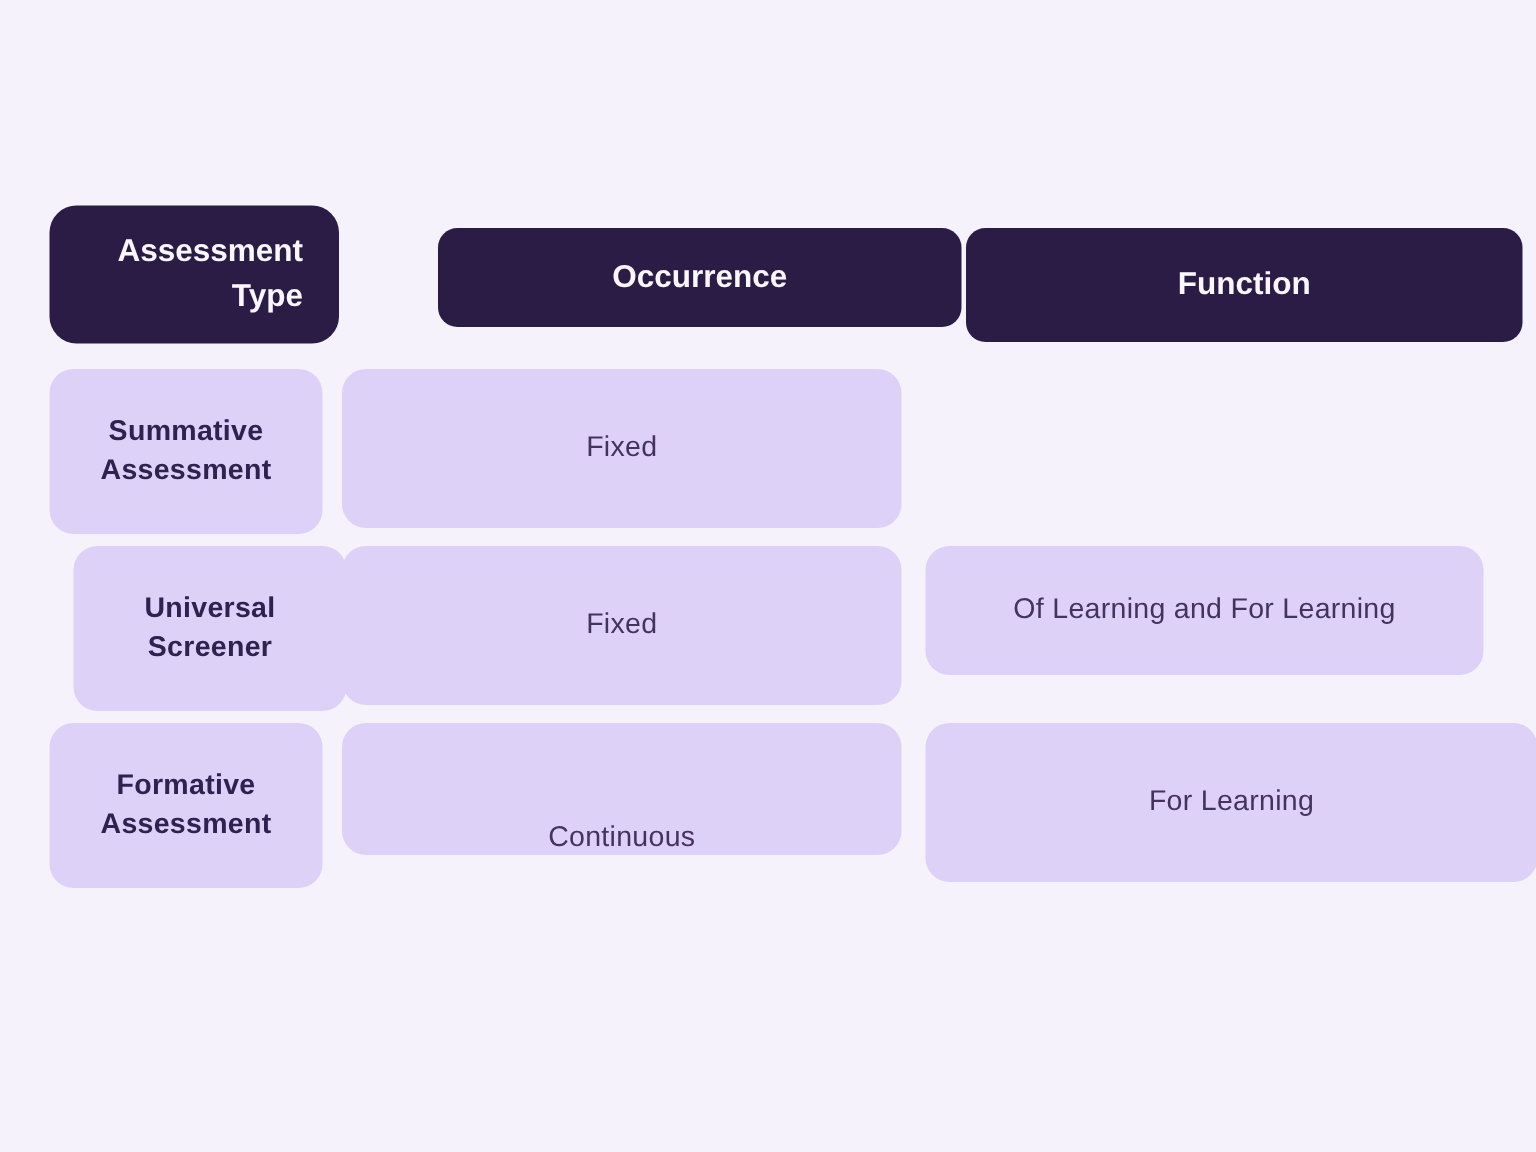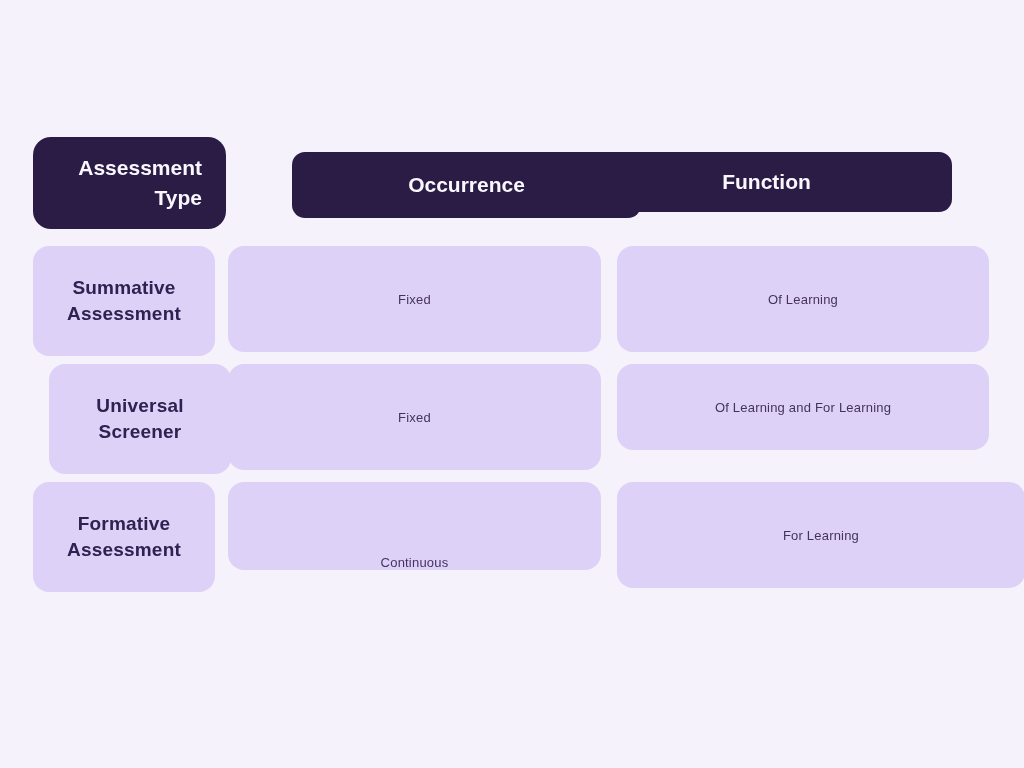--- a/index.html
+++ b/index.html
@@ -30,35 +30,35 @@
     border-radius: 13px;
   }
   .hdr-corner {
     border-radius: 18px;
     line-height: 1.45;
     padding: 0 24px;
   }
   .cell {
     background: var(--cell_bg, #ded1f7);
     border-radius: 16px;
-    font-size: 13px;
+    font-size: 19px;
     color: var(--cell_text, #44335f);
     letter-spacing: 0.2px;
   }
   .cell-rowhdr {
     font-weight: 700;
     color: var(--row_header_text, #2f2150);
     line-height: 1.35;
     font-size: 19px;
     padding: 0 16px;
   }
   
   .h1 { left: 33px;  top: 137px; width: 193px; height: 92px; text-align: right; }
   .h2 { left: 252px; top: 152px; width: 349px; height: 66px; margin-left: 40px; }
-  .h3 { left: 581px; top: 152px; width: 371px; height: 60px; }
+  .h3 { left: 644px; top: 152px; width: 371px; height: 76px; }
   .r1c1 { left: 33px;  top: 246px; width: 182px; height: 110px; justify-content: flex-end; }
   .r1c2 { left: 228px; top: 246px; width: 373px; height: 106px; }
   .r1c3 { left: 617px; top: 246px; width: 372px; height: 106px; }
   .r2c1 { left: 33px;  top: 364px; width: 182px; height: 110px; margin-left: 16px; }
   .r2c2 { left: 228px; top: 364px; width: 373px; height: 106px; }
   .r2c3 { left: 617px; top: 364px; width: 372px; height: 86px; }
   .r3c1 { left: 33px;  top: 482px; width: 182px; height: 110px; }
   .r3c2 { left: 228px; top: 482px; width: 373px; height: 88px; align-items: flex-end; }
   .r3c3 { left: 617px; top: 482px; width: 408px; height: 106px; }
 </style>
@@ -76,23 +76,20 @@
   <div class="box hdr h3">
     <span>Function</span>
   </div>
 
   <div class="box cell cell-rowhdr r1c1">
     <span>Summative Assessment</span>
   </div>
   <div class="box cell r1c2">
     <span>Fixed</span>
   </div>
-  <div class="box cell r1c3">
-    <span>Of Learning</span>
-  </div>
 
   <div class="box cell cell-rowhdr r2c1">
     <span>Universal Screener</span>
   </div>
   <div class="box cell r2c2">
     <span>Fixed</span>
   </div>
   <div class="box cell r2c3">
     <span>Of Learning and For Learning</span>
   </div>

